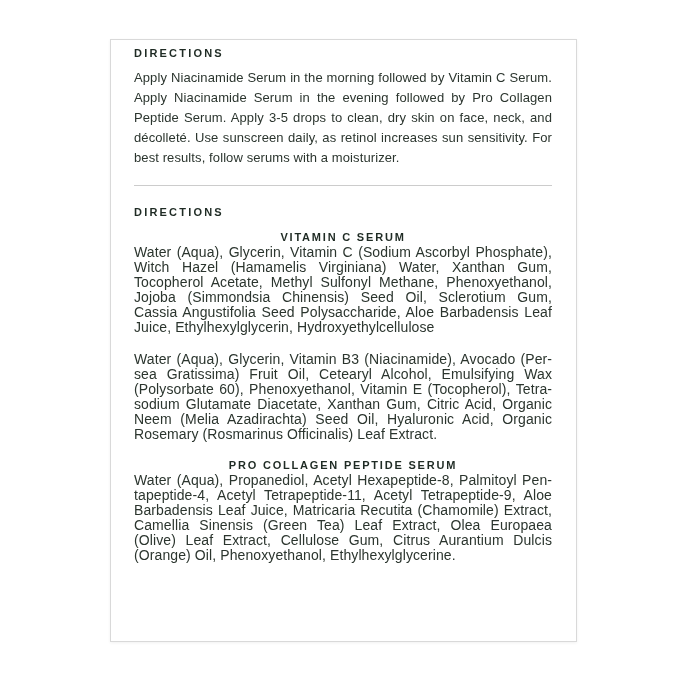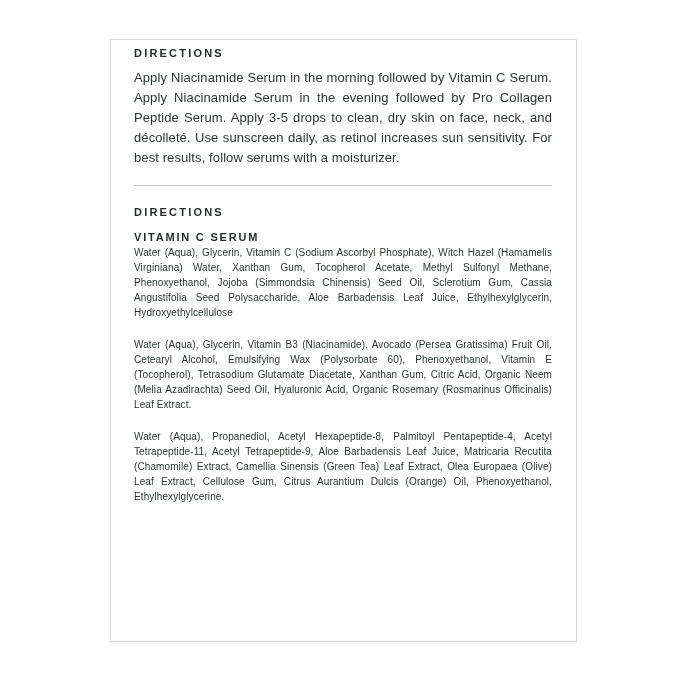--- a/index.html
+++ b/index.html
@@ -63,24 +63,25 @@
   }
   .product {
     margin: 0 0 17px 0;
   }
   .product-name {
     margin: 12px 0 2px 0;
     font-size: 11px;
     font-weight: bold;
     letter-spacing: 1.8px;
     color: var(--heading);
+    text-align: center;
   }
   .ingredient-list {
     margin: 0;
-    font-size: 10px;
+    font-size: 14px;
     line-height: 15px;
     letter-spacing: 0.1px;
     text-align: justify;
     color: var(--text);
   }
 </style>
 </head>
 <body>
 
 <div class="page">
@@ -99,18 +100,19 @@
       <div class="product">
         <h3 class="product-name">VITAMIN C SERUM</h3>
         <p class="ingredient-list">Water (Aqua), Glycerin, Vitamin C (Sodium Ascorbyl Phosphate), Witch Hazel (Hamamelis Virginiana) Water, Xanthan Gum, Tocopherol Acetate, Methyl Sulfonyl Methane, Phenoxyethanol, Jojoba (Simmondsia Chinensis) Seed Oil, Sclerotium Gum, Cassia Angustifolia Seed Polysaccharide, Aloe Barbadensis Leaf Juice, Ethylhexylglycerin, Hydroxyethylcellulose</p>
       </div>
 
       <div class="product">
         <p class="ingredient-list">Water (Aqua), Glycerin, Vitamin B3 (Niacinamide), Avocado (Per­sea Gratissima) Fruit Oil, Cetearyl Alcohol, Emulsifying Wax (Polysorbate 60), Phenoxyethanol, Vitamin E (Tocopherol), Tetra­sodium Glutamate Diacetate, Xanthan Gum, Citric Acid, Organic Neem (Melia Azadirachta) Seed Oil, Hyaluronic Acid, Organic Rosemary (Rosmarinus Officinalis) Leaf Extract.</p>
       </div>
 
       <div class="product">
+        <h3 class="product-name">PRO COLLAGEN PEPTIDE SERUM</h3>
         <p class="ingredient-list">Water (Aqua), Propanediol, Acetyl Hexapeptide-8, Palmitoyl Pen­tapeptide-4, Acetyl Tetrapeptide-11, Acetyl Tetrapeptide-9, Aloe Barbadensis Leaf Juice, Matricaria Recutita (Chamomile) Extract, Camellia Sinensis (Green Tea) Leaf Extract, Olea Europaea (Olive) Leaf Extract, Cellulose Gum, Citrus Aurantium Dulcis (Orange) Oil, Phenoxyethanol, Ethylhexylglycerine.</p>
       </div>
     </section>
 
   </div>
 </div>
 
 </body></html>

